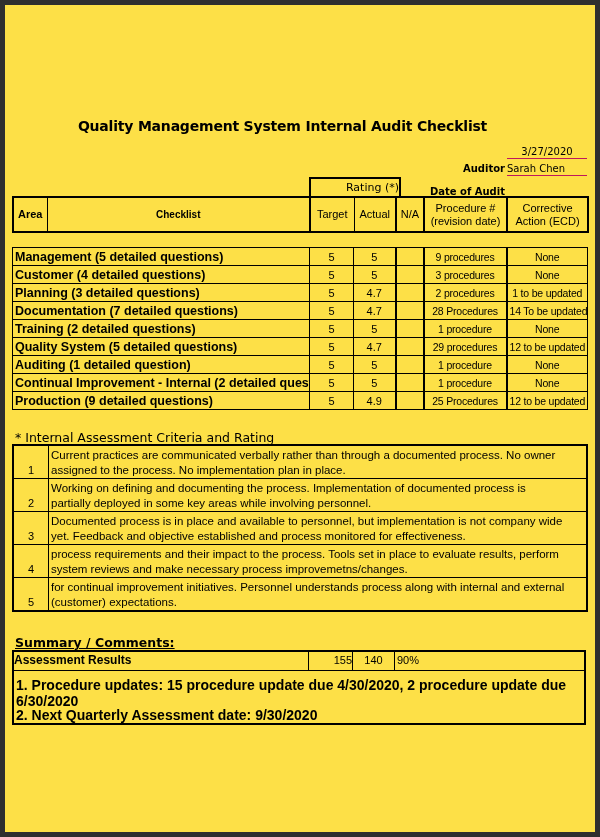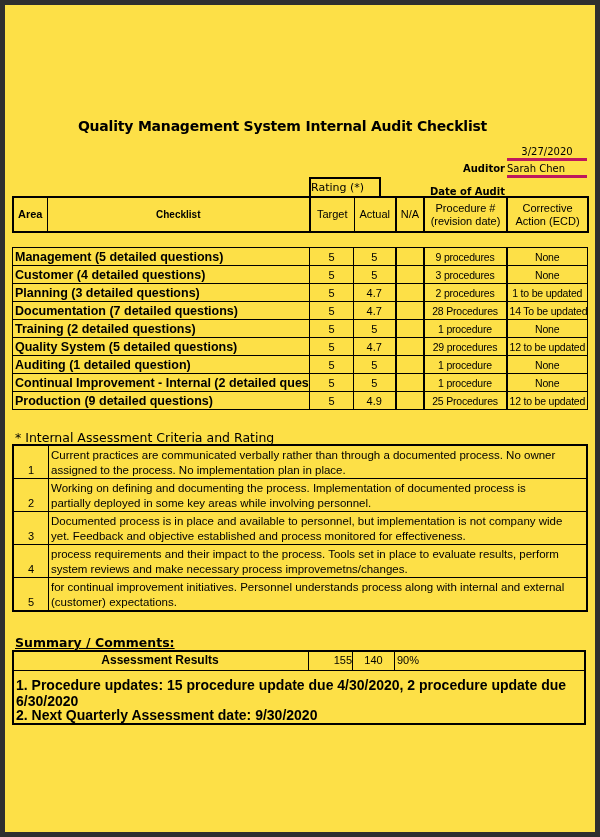--- a/index.html
+++ b/index.html
@@ -26,28 +26,28 @@
     letter-spacing: -0.2px;
   }
   .meta-label {
     font-family: "DejaVu Sans", sans-serif;
     font-weight: bold; font-size: 10px;
     text-align: right;
   }
   .meta-value {
     font-family: "DejaVu Sans", sans-serif;
     font-size: 10px;
-    border-bottom: 3px solid #be185d;
+    border-bottom: 1px solid #be185d;
     height: 13px; line-height: 13px;
   }
   .rating-box {
-    left: 304px; top: 172px; width: 72px; height: 20px;
+    left: 304px; top: 172px; width: 92px; height: 20px;
     border: 2px solid #000; border-bottom: none;
     box-sizing: border-box;
-    text-align: left; font-size: 11px; line-height: 18px;
+    text-align: right; font-size: 11px; line-height: 18px;
     font-family: "DejaVu Sans", sans-serif;
   }
   table { border-collapse: collapse; position: absolute; table-layout: fixed; }
   .hdr { left: 7px; top: 191px; width: 575px; height: 37px; border: 2px solid #000; }
   .hdr td { border-left: 1px solid #000; text-align: center; vertical-align: middle; font-size: 11px; line-height: 13px; padding: 0; }
   .hdr td:first-child { border-left: none; }
   .hdr .area { font-weight: bold; font-size: 11px; border-right: 1px solid #000; }
   .hdr .checklist { font-weight: bold; font-size: 10px; border-radius: 9px; }
   .hdr .thick { border-left: 2px solid #000; }
   .data { left: 7px; top: 242px; width: 575px; border: 1px solid #000; }
@@ -63,21 +63,21 @@
   .criteria { left: 7px; top: 439px; width: 576px; border: 2px solid #000; }
   .criteria td { border: 1px solid #000; height: 32px; font-size: 11.5px; line-height: 15px; padding: 0 2px; vertical-align: bottom; }
   .criteria td.num { width: 30px; text-align: center; font-size: 11px; }
   .summary-title {
     left: 10px; top: 630px;
     font-family: "DejaVu Sans", sans-serif;
     font-weight: bold; font-size: 12.5px;
   }
   .summary { left: 7px; top: 645px; width: 574px; height: 75px; border: 2px solid #000; box-sizing: border-box; }
   .summary-row { position: absolute; left: 0; top: 0; height: 18px; width: 100%; border-bottom: 1px solid #000; display: flex; font-size: 11px; line-height: 17px; }
-  .summary-row .lbl { width: 295px; text-align: center; padding-right: 2px; font-weight: bold; font-size: 12px; border-right: 1px solid #000; box-sizing: border-box; }
+  .summary-row .lbl { width: 295px; text-align: left; padding-right: 2px; font-weight: bold; font-size: 12px; border-right: 1px solid #000; box-sizing: border-box; }
   .summary-row .v1 { width: 44px; text-align: right; border-right: 1px solid #000; box-sizing: border-box; }
   .summary-row .v2 { width: 42px; text-align: center; border-right: 1px solid #000; box-sizing: border-box; }
   .summary-row .v3 { padding-left: 2px; }
   .comment { position: absolute; left: 2px; font-weight: bold; font-size: 14px; }
 </style>
 </head>
 <body>
 
 <div class="page">
 

